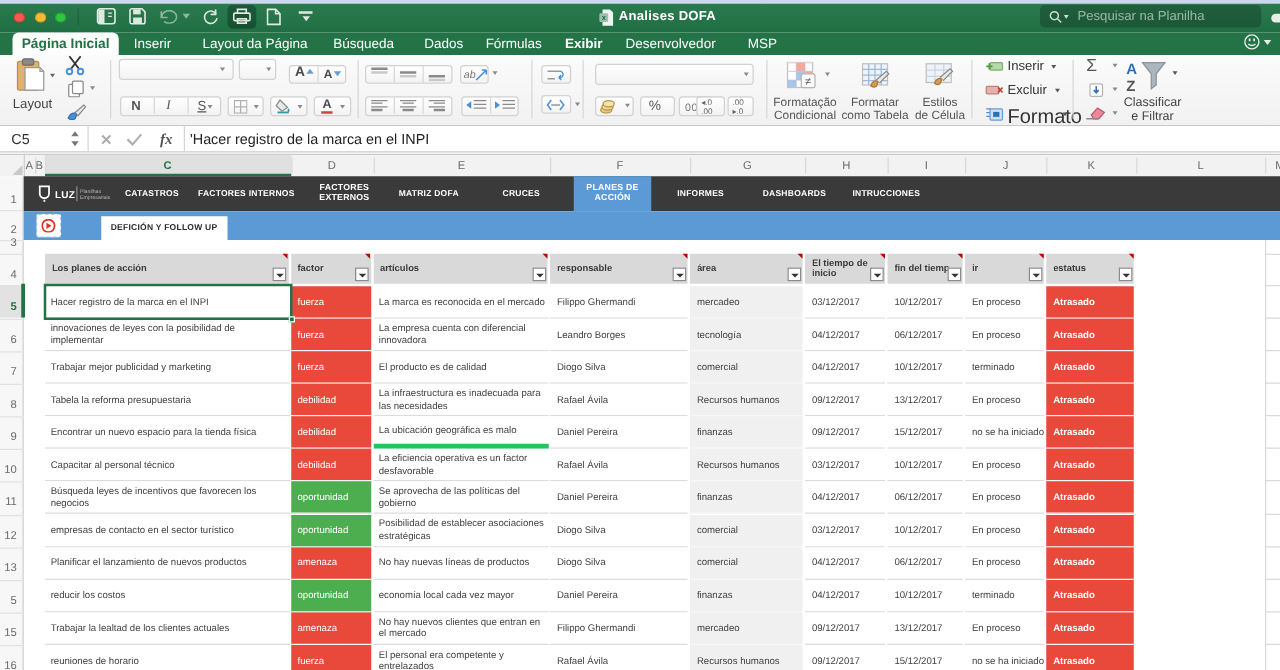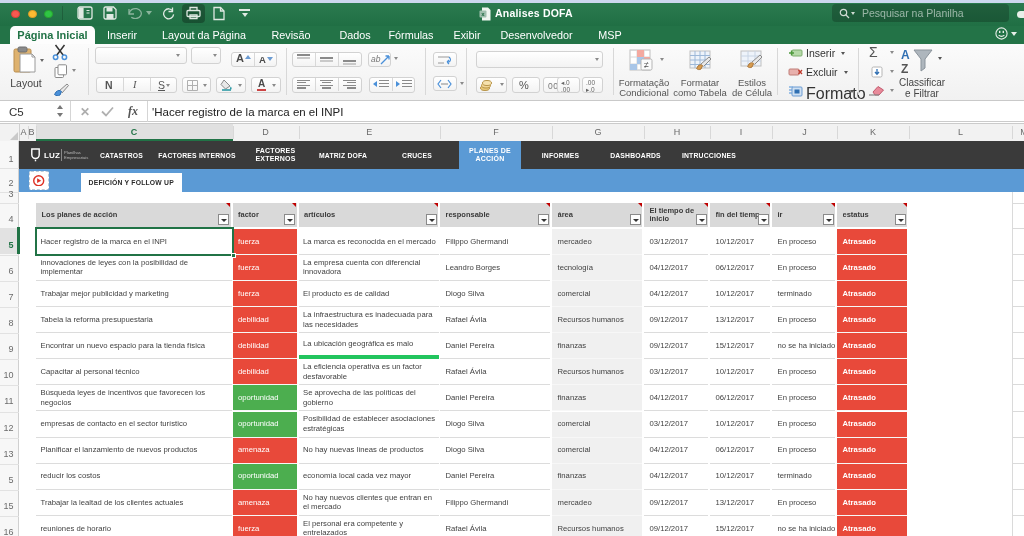--- a/index.html
+++ b/index.html
@@ -57,24 +57,24 @@
 <path d="M7 7l3 3" stroke="#cfdbd3" stroke-width="1.2"></path>
   </svg>
 <div class="ab" style="left:851px;top:12px;width:0;height:0;border-left:2.6px solid transparent;border-right:2.6px solid transparent;border-top:3.4px solid #cfdbd3;"></div>
 <div class="ab ct" style="left:862px;top:4px;height:18px;color:rgba(255,255,255,.55);font-size:10.5px;">Pesquisar na Planilha</div>
 <div class="ab" style="left:1017px;top:11px;width:10px;height:7px;background:#e8efe9;border-radius:3.5px;"></div>
 <div class="ab" style="left:0;top:26px;width:1024px;height:17.5px;background:#237347;"></div>
 <div class="ab" style="left:10px;top:26px;width:85px;height:17.5px;background:#fdfdfd;border-radius:5px 5px 0 0;"></div>
 <div class="ab ct" style="left:10px;top:26px;width:85px;height:17.5px;justify-content:center;color:#217346;font-size:11px;font-weight:700;">Página Inicial</div>
 <div class="ab ct" style="left:52px;top:26px;width:140px;height:17.5px;justify-content:center;color:#fff;font-size:10.8px;font-weight:500;">Inserir</div>
 <div class="ab ct" style="left:134px;top:26px;width:140px;height:17.5px;justify-content:center;color:#fff;font-size:10.8px;font-weight:500;">Layout da Página</div>
-<div class="ab ct" style="left:221px;top:26px;width:140px;height:17.5px;justify-content:center;color:#fff;font-size:10.8px;font-weight:500;">Revisão</div>
+<div class="ab ct" style="left:221px;top:26px;width:140px;height:17.5px;justify-content:center;color:#fff;font-size:10.8px;font-weight:500;">Búsqueda</div>
 <div class="ab ct" style="left:285px;top:26px;width:140px;height:17.5px;justify-content:center;color:#fff;font-size:10.8px;font-weight:500;">Dados</div>
 <div class="ab ct" style="left:341px;top:26px;width:140px;height:17.5px;justify-content:center;color:#fff;font-size:10.8px;font-weight:500;">Fórmulas</div>
-<div class="ab ct" style="left:397px;top:26px;width:140px;height:17.5px;justify-content:center;color:#fff;font-size:10.8px;font-weight:400;">Exibir</div>
+<div class="ab ct" style="left:397px;top:26px;width:140px;height:17.5px;justify-content:center;color:#fff;font-size:10.8px;font-weight:700;">Exibir</div>
 <div class="ab ct" style="left:466.5px;top:26px;width:140px;height:17.5px;justify-content:center;color:#fff;font-size:10.8px;font-weight:500;">Desenvolvedor</div>
 <div class="ab ct" style="left:540px;top:26px;width:140px;height:17.5px;justify-content:center;color:#fff;font-size:10.8px;font-weight:500;">MSP</div>
 <svg class="ab" style="left:995px;top:27px" width="13" height="13" viewBox="0 0 13 13">
 <circle cx="6.5" cy="6.5" r="5.6" stroke="#e8efe9" fill="none" stroke-width="1.1"></circle>
 <rect x="4" y="3.8" width="1.4" height="2.2" fill="#e8efe9"></rect>
     <rect x="7.6" y="3.8" width="1.4" height="2.2" fill="#e8efe9"></rect>
 <path d="M3.6 8.2q2.9 2.4 5.8 0" stroke="#e8efe9" fill="none" stroke-width="1.1"></path>
   </svg>
 <div class="ab" style="left:1011px;top:32px;width:0;height:0;border-left:3px solid transparent;border-right:3px solid transparent;border-top:4px solid #e8efe9;"></div>
 <div class="ab" style="left:0;top:43.5px;width:1024px;height:57px;background:linear-gradient(#fbfbfb,#f1f1f1);border-bottom:1px solid #c9c9c9;"></div>

